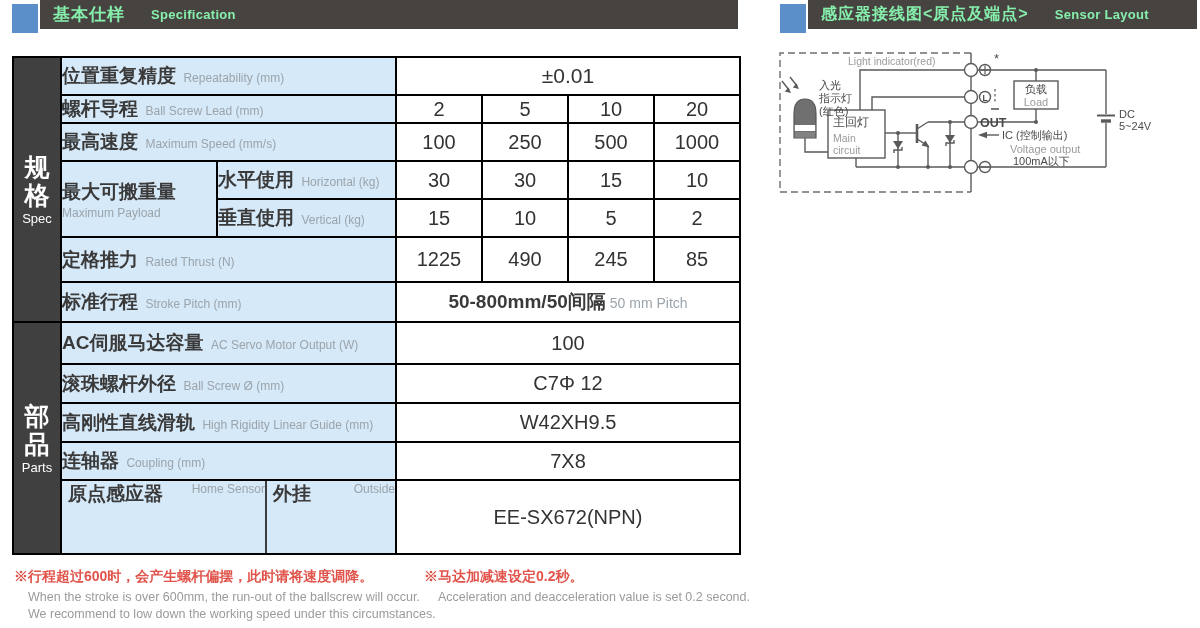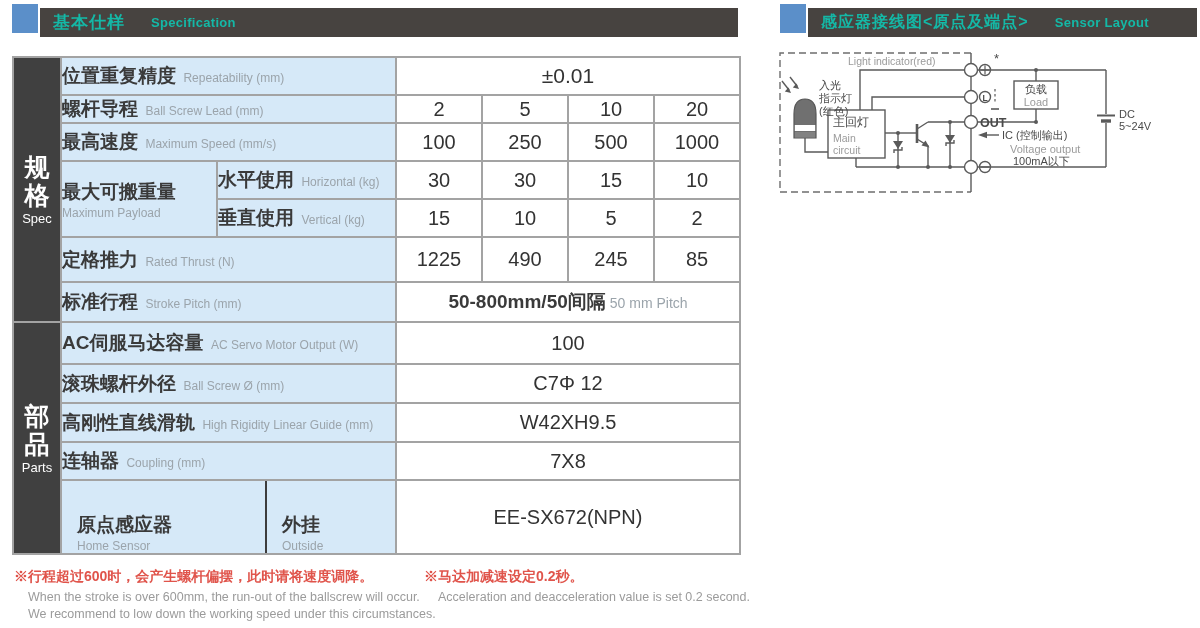--- a/index.html
+++ b/index.html
@@ -2,40 +2,40 @@
 <html><head>
 <meta charset="utf-8">
 <style>
   html,body{margin:0;padding:0}
   body{
     width:1200px;height:628px;position:relative;background:#ffffff;
     font-family:"Liberation Sans",sans-serif;overflow:hidden;
   }
   
   .hdr-sq{position:absolute;top:4px;width:26px;height:29px;background:#5b8fc9}
-  .hdr-bar{position:absolute;top:8px;height:29px;background:#474340;color:#14b8a6;
+  .hdr-bar{position:absolute;top:0;height:29px;background:#474340;color:#86efac;
     display:flex;align-items:center;padding-left:13px;box-sizing:border-box;white-space:nowrap}
   .hdr-zh{font-size:17px;font-weight:bold;letter-spacing:1px}
   .hdr-en{font-size:13px;font-weight:bold;margin-left:26px;letter-spacing:.3px}
 
   
   table.spec{position:absolute;left:12px;top:56px;border-collapse:collapse;table-layout:fixed}
-  table.spec td{border:2px solid #a3a3a3;box-sizing:border-box;padding:0;overflow:hidden}
+  table.spec td{border:2px solid #000000;box-sizing:border-box;padding:0;overflow:hidden}
   td.sec{background:#404040;color:#fff;text-align:center;vertical-align:middle}
   .sec-zh{width:1.25em;margin:0 auto;font-size:25px;font-weight:bold;line-height:1.12;word-break:break-all}
   .sec-en{font-size:13px;margin-top:2px}
   td.lbl{background:#d6e9f8;vertical-align:middle;padding:2px 2px 2px 9px;white-space:nowrap}
   .zh{font-size:19px;color:#3a3a3a;font-weight:bold}
   .en{font-size:12px;color:#9ba4ab;font-weight:normal;margin-left:3px}
   .en-block{display:block;font-size:12px;color:#9ba4ab;margin-top:1px}
   td.val{background:#fff;text-align:center;vertical-align:middle;font-size:20px;color:#333}
   .v-en{font-size:14px;color:#9ba4ab;margin-left:4px}
   td.p0{padding:0}
   .hs{display:flex;width:100%;height:72px}
-  .hs>div{display:flex;flex-direction:column;justify-content:flex-end;padding-left:15px;box-sizing:border-box}
+  .hs>div{display:flex;justify-content:space-between;padding-left:6px;box-sizing:border-box}
   .hs-l{flex:0 0 205px;border-right:2px solid #3d3d3d}
   .hs-r{flex:1}
 
   
   .note{position:absolute;top:568px;white-space:nowrap}
   .note-zh{color:#e0544b;font-size:14px;font-weight:bold;margin-bottom:3px}
   .note-en{color:#9b9b9b;font-size:12.5px;margin-left:14px;line-height:1.35}
 
   
   svg.diagram{position:absolute;left:770px;top:46px}

